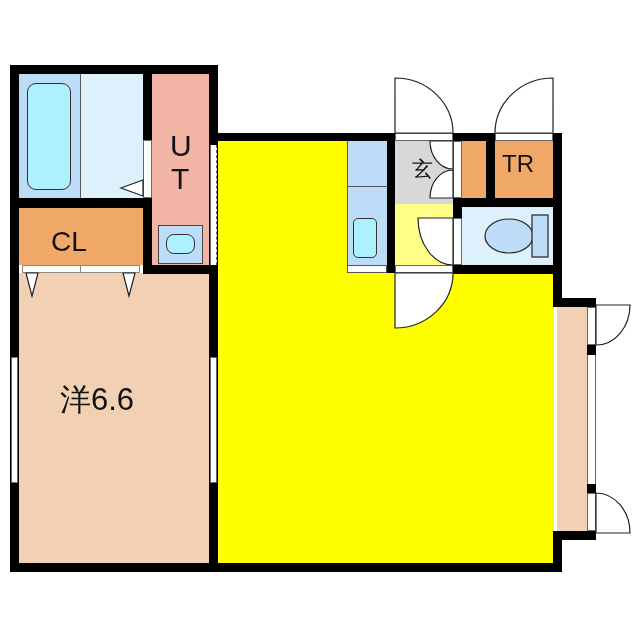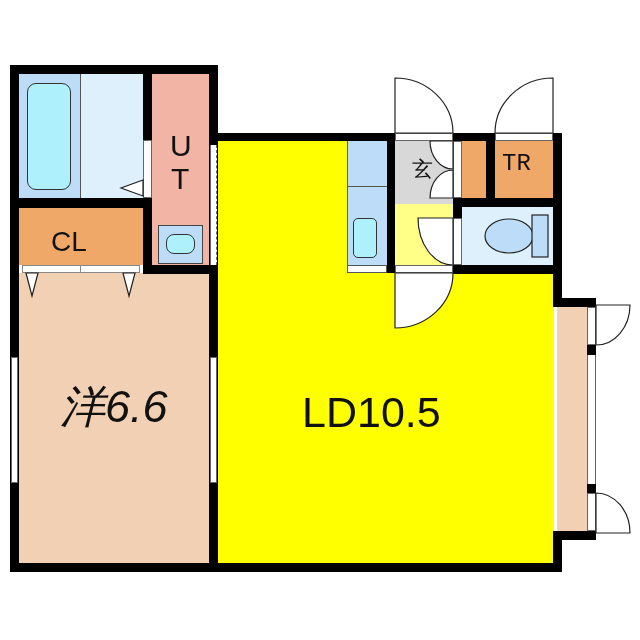--- a/index.html
+++ b/index.html
@@ -90,21 +90,20 @@
       <path d="M596 305 L630 305 A34 40 0 0 1 596 345 Z"></path>
       <path d="M596 493 A34 40 0 0 1 630 533 L596 533 Z"></path>
       <path d="M143 180 L121 188 L143 196 Z"></path>
       <path d="M26 273 L32 296 L38 273 Z"></path>
       <path d="M123 273 L129 296 L135 273 Z"></path>
     </g>
     <ellipse cx="509" cy="236" rx="24" ry="17" fill="#bcdcf8" stroke="#222" stroke-width="1.2"></ellipse>
     <rect x="532" y="215" width="16" height="42" fill="#bcdcf8" stroke="#222" stroke-width="1.2"></rect>
   </svg>
 
-  <div class="lbl" style="left:302px;top:391px;font-size:43px;">LD10.5</div>
-  <div class="lbl" style="left:60px;top:384px;font-size:45px;font-style:italic;">洋6.6</div>
+  <div class="lbl" style="left:60px;top:384px;font-size:31px;">洋6.6</div>
   <div class="lbl" style="left:51px;top:228px;font-size:28px;">CL</div>
   <div class="lbl" style="left:170px;top:131px;font-size:30px;">U</div>
   <div class="lbl" style="left:171px;top:164px;font-size:30px;">T</div>
-  <div class="lbl" style="left:502px;top:152px;font-size:24px;font-family:Liberation Mono, monospace;">TR</div>
+  <div class="lbl" style="left:502px;top:152px;font-size:24px;">TR</div>
   <div class="lbl" style="left:412px;top:159px;font-size:21px;font-family:'DejaVu Sans',sans-serif;">玄</div>
 
 </div>
 
 </body></html>

